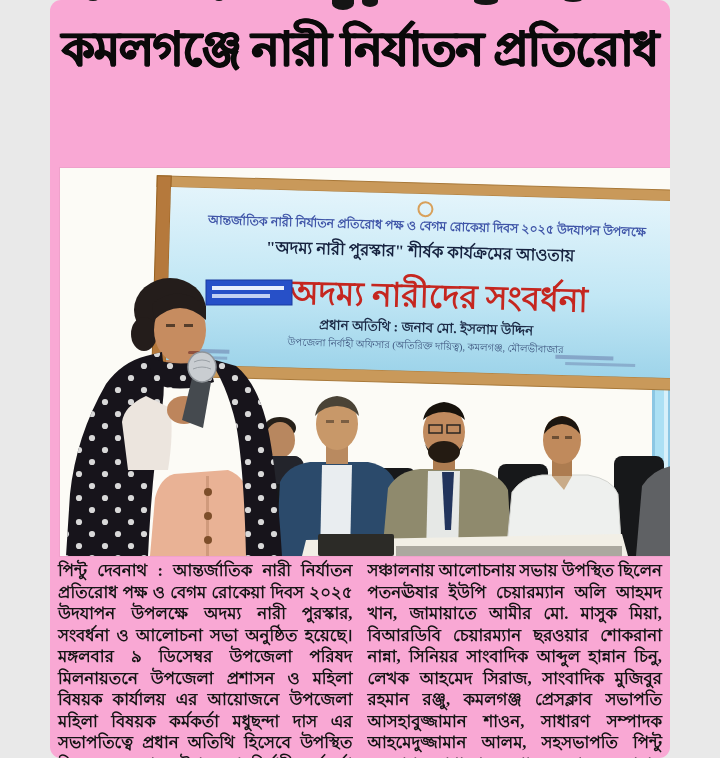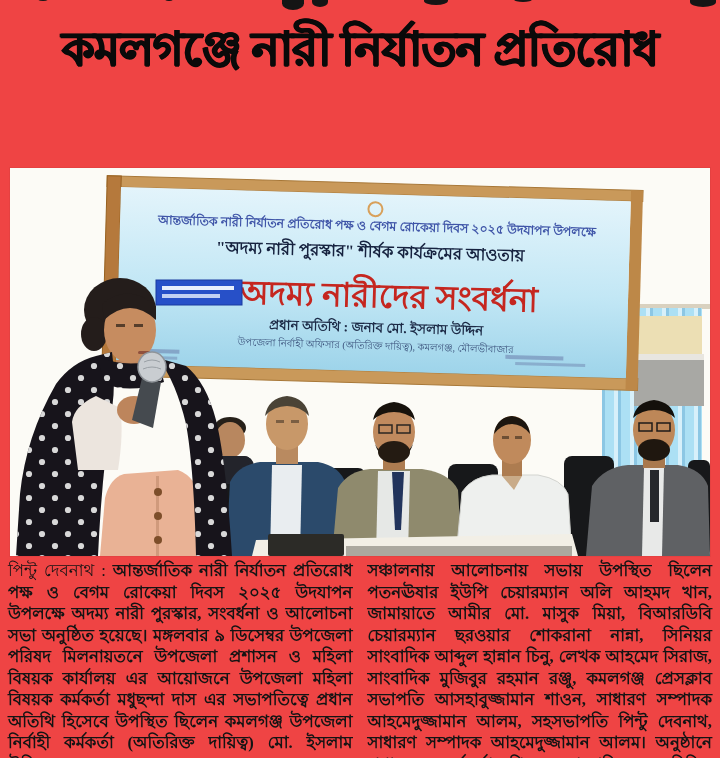--- a/index.html
+++ b/index.html
@@ -1,19 +1,20 @@
 <!DOCTYPE html>
 <html><head>
 <meta charset="utf-8">
 <style>
   html,body { margin:0; padding:0; background:#e9e9e9; }
   .page {
-    position:relative; width:720px; height:758px; margin:0 auto;
-    background:#ef4444; overflow:hidden;
+    position:relative; width:620px; height:758px; margin:0 auto;
+    background:#f9a8d4; overflow:hidden;
     font-family:"Liberation Serif","DejaVu Serif",serif;
+    border-radius:11px;
   }
   
   .top-cut { position:absolute; top:0; left:0; width:720px; height:18px; }
   .frag { position:absolute; top:-3px; background:#151515; border-radius:0 0 60% 60%; }
 
   
   .headline { position:absolute; top:16px; left:8px; right:8px; margin:0;
     text-align:center; color:#0a0a0a; font-weight:bold;
     font-size:47px; line-height:66px; letter-spacing:-1px; }
   .headline .hl { display:block; white-space:nowrap;
@@ -24,21 +25,21 @@
     box-shadow:0 0 0 1px rgba(0,0,0,0.04); }
   .photo svg { display:block; width:100%; height:100%; }
   .photo text { font-family:"Liberation Serif","DejaVu Serif",serif; }
 
   
   .article { position:absolute; top:560px; left:8px; right:8px; bottom:2px;
     display:flex; gap:15px; color:#141414;
     font-size:16.6px; line-height:21.5px; text-align:justify; font-weight:600; }
   .article .col { flex:1 1 0; min-width:0; }
   .article p { margin:0; }
-  .article .byline { font-weight:400; }
+  .article .byline { font-weight:700; }
 </style>
 </head>
 <body>
 
 <div class="page">
 
   <div class="top-cut">
     <span class="frag" style="left:38px;  width:10px; height:4px"></span>
     <span class="frag" style="left:165px; width:8px;  height:4px"></span>
     <span class="frag" style="left:282px; width:22px; height:13px"></span>

